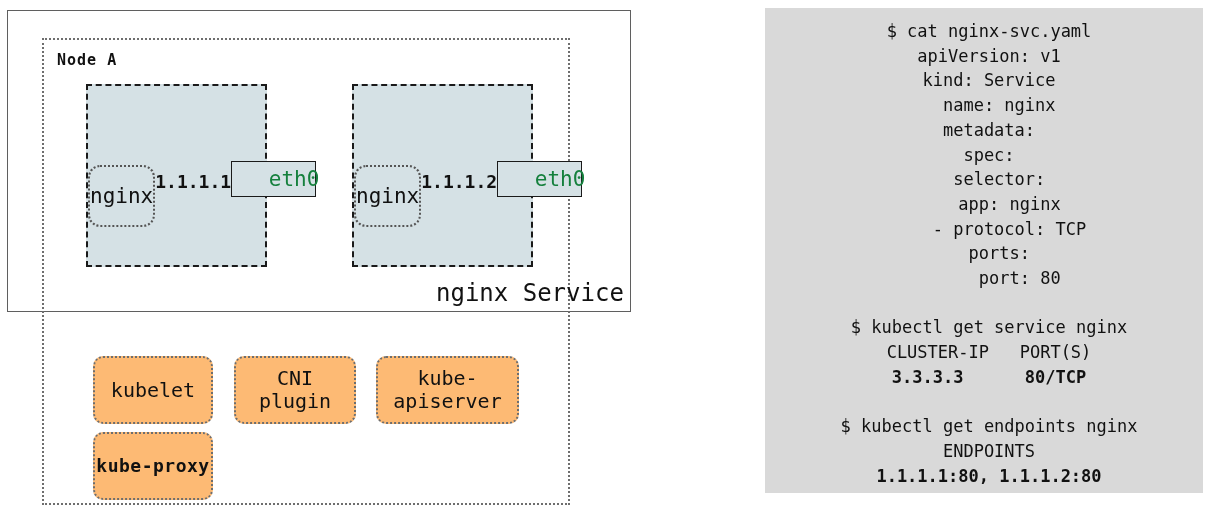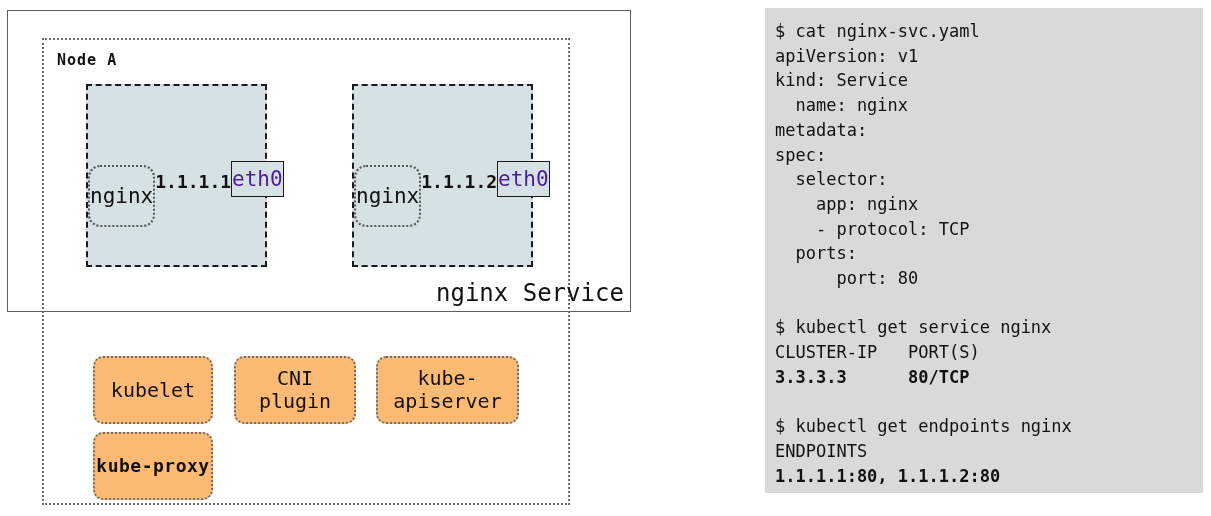--- a/index.html
+++ b/index.html
@@ -72,28 +72,29 @@
   }
   .pod-ip {
     margin-top: 13px;
     font-size: 18px;
     font-weight: 600;
     color: #111;
     line-height: 22px;
   }
   .eth-box {
     margin-top: 6px;
-    width: 94px; height: 36px;
+    width: 85px; height: 36px;
     border: 1px solid #1a1a1a;
     display: flex;
     align-items: center;
     justify-content: center;
     font-size: 21px;
-    color: #4c1d95;
+    color: #15803d;
     z-index: 2;
+    padding-left: 41px;
   }
 
   .comp {
     position: absolute;
     border: 2px dotted #6e6e6e;
     border-radius: 10px;
     background: #fdba74;
     display: flex;
     flex-direction: column;
     align-items: center;
@@ -115,20 +116,21 @@
     left: 765px; top: 8px;
     width: 438px; height: 485px;
     padding: 11px 0 0 10px;
     font-size: 17px;
     color: #111;
   }
   .term-line {
     white-space: pre;
     line-height: 24.7px;
     min-height: 24.7px;
+    text-align: center;
   }
   .term-line.bold { font-weight: bold; }
 </style>
 </head>
 <body>
 
 <div class="canvas">
 
   <div class="service-box"></div>
   <div class="node-box"></div>

